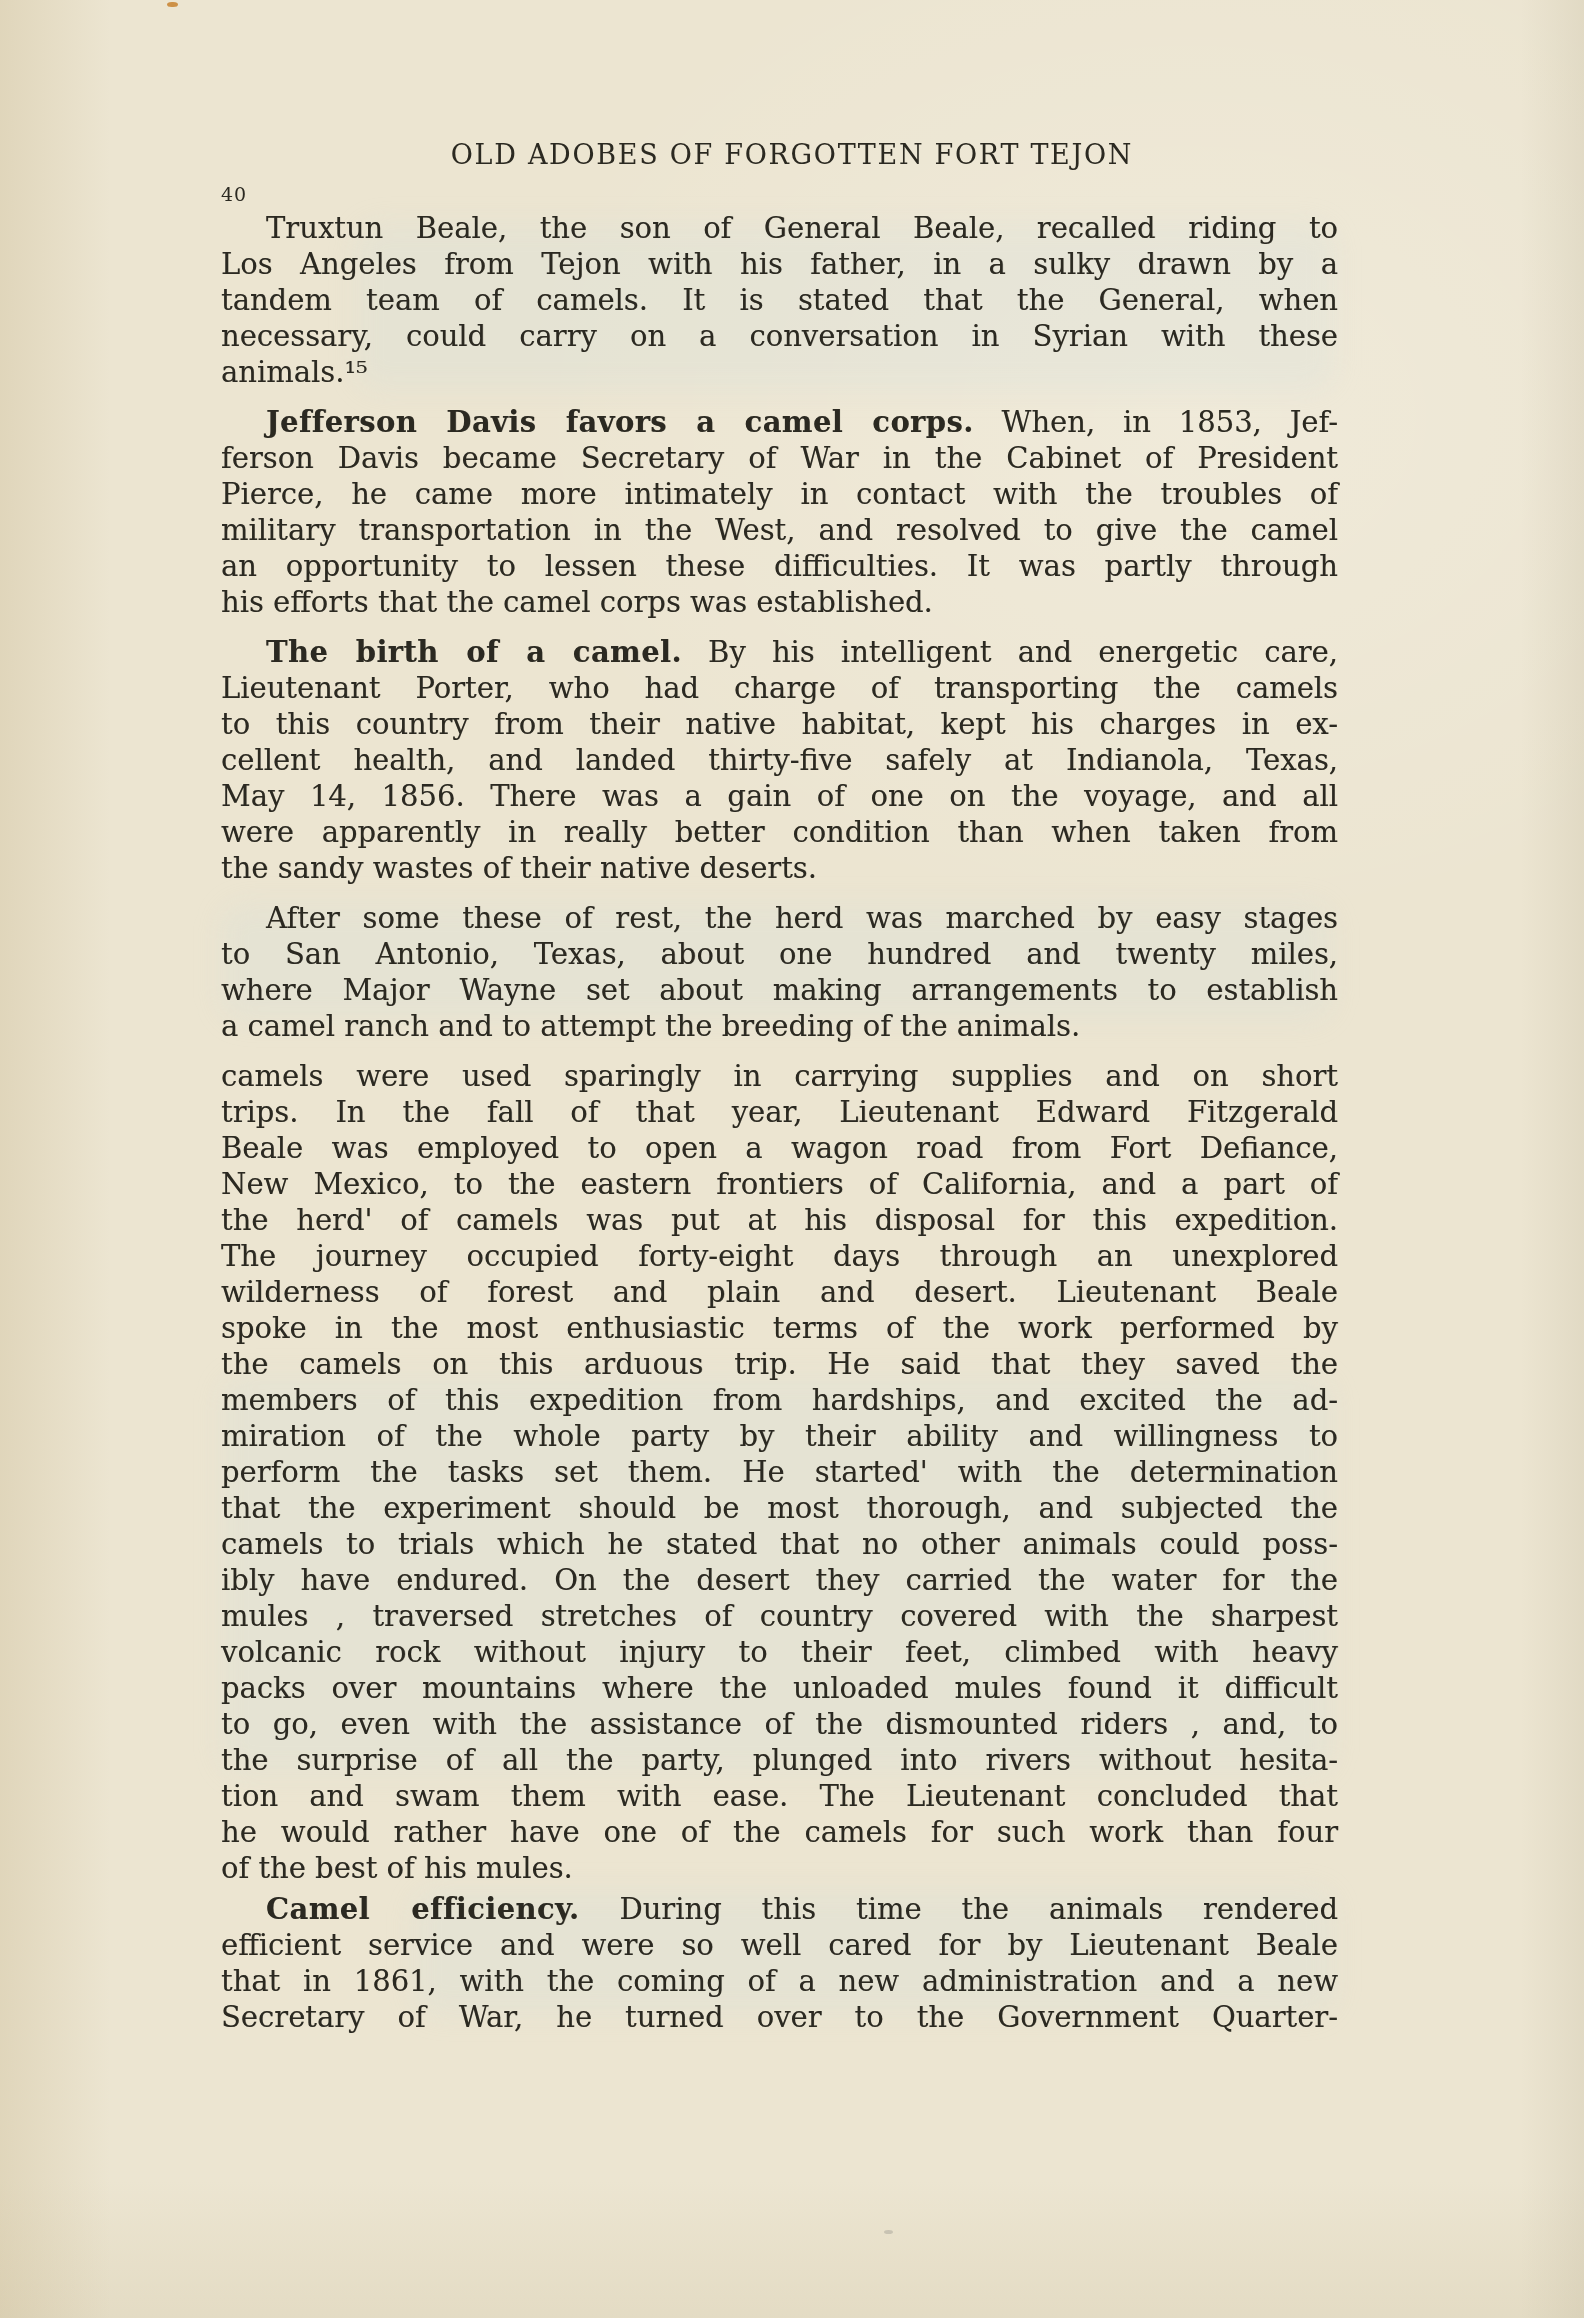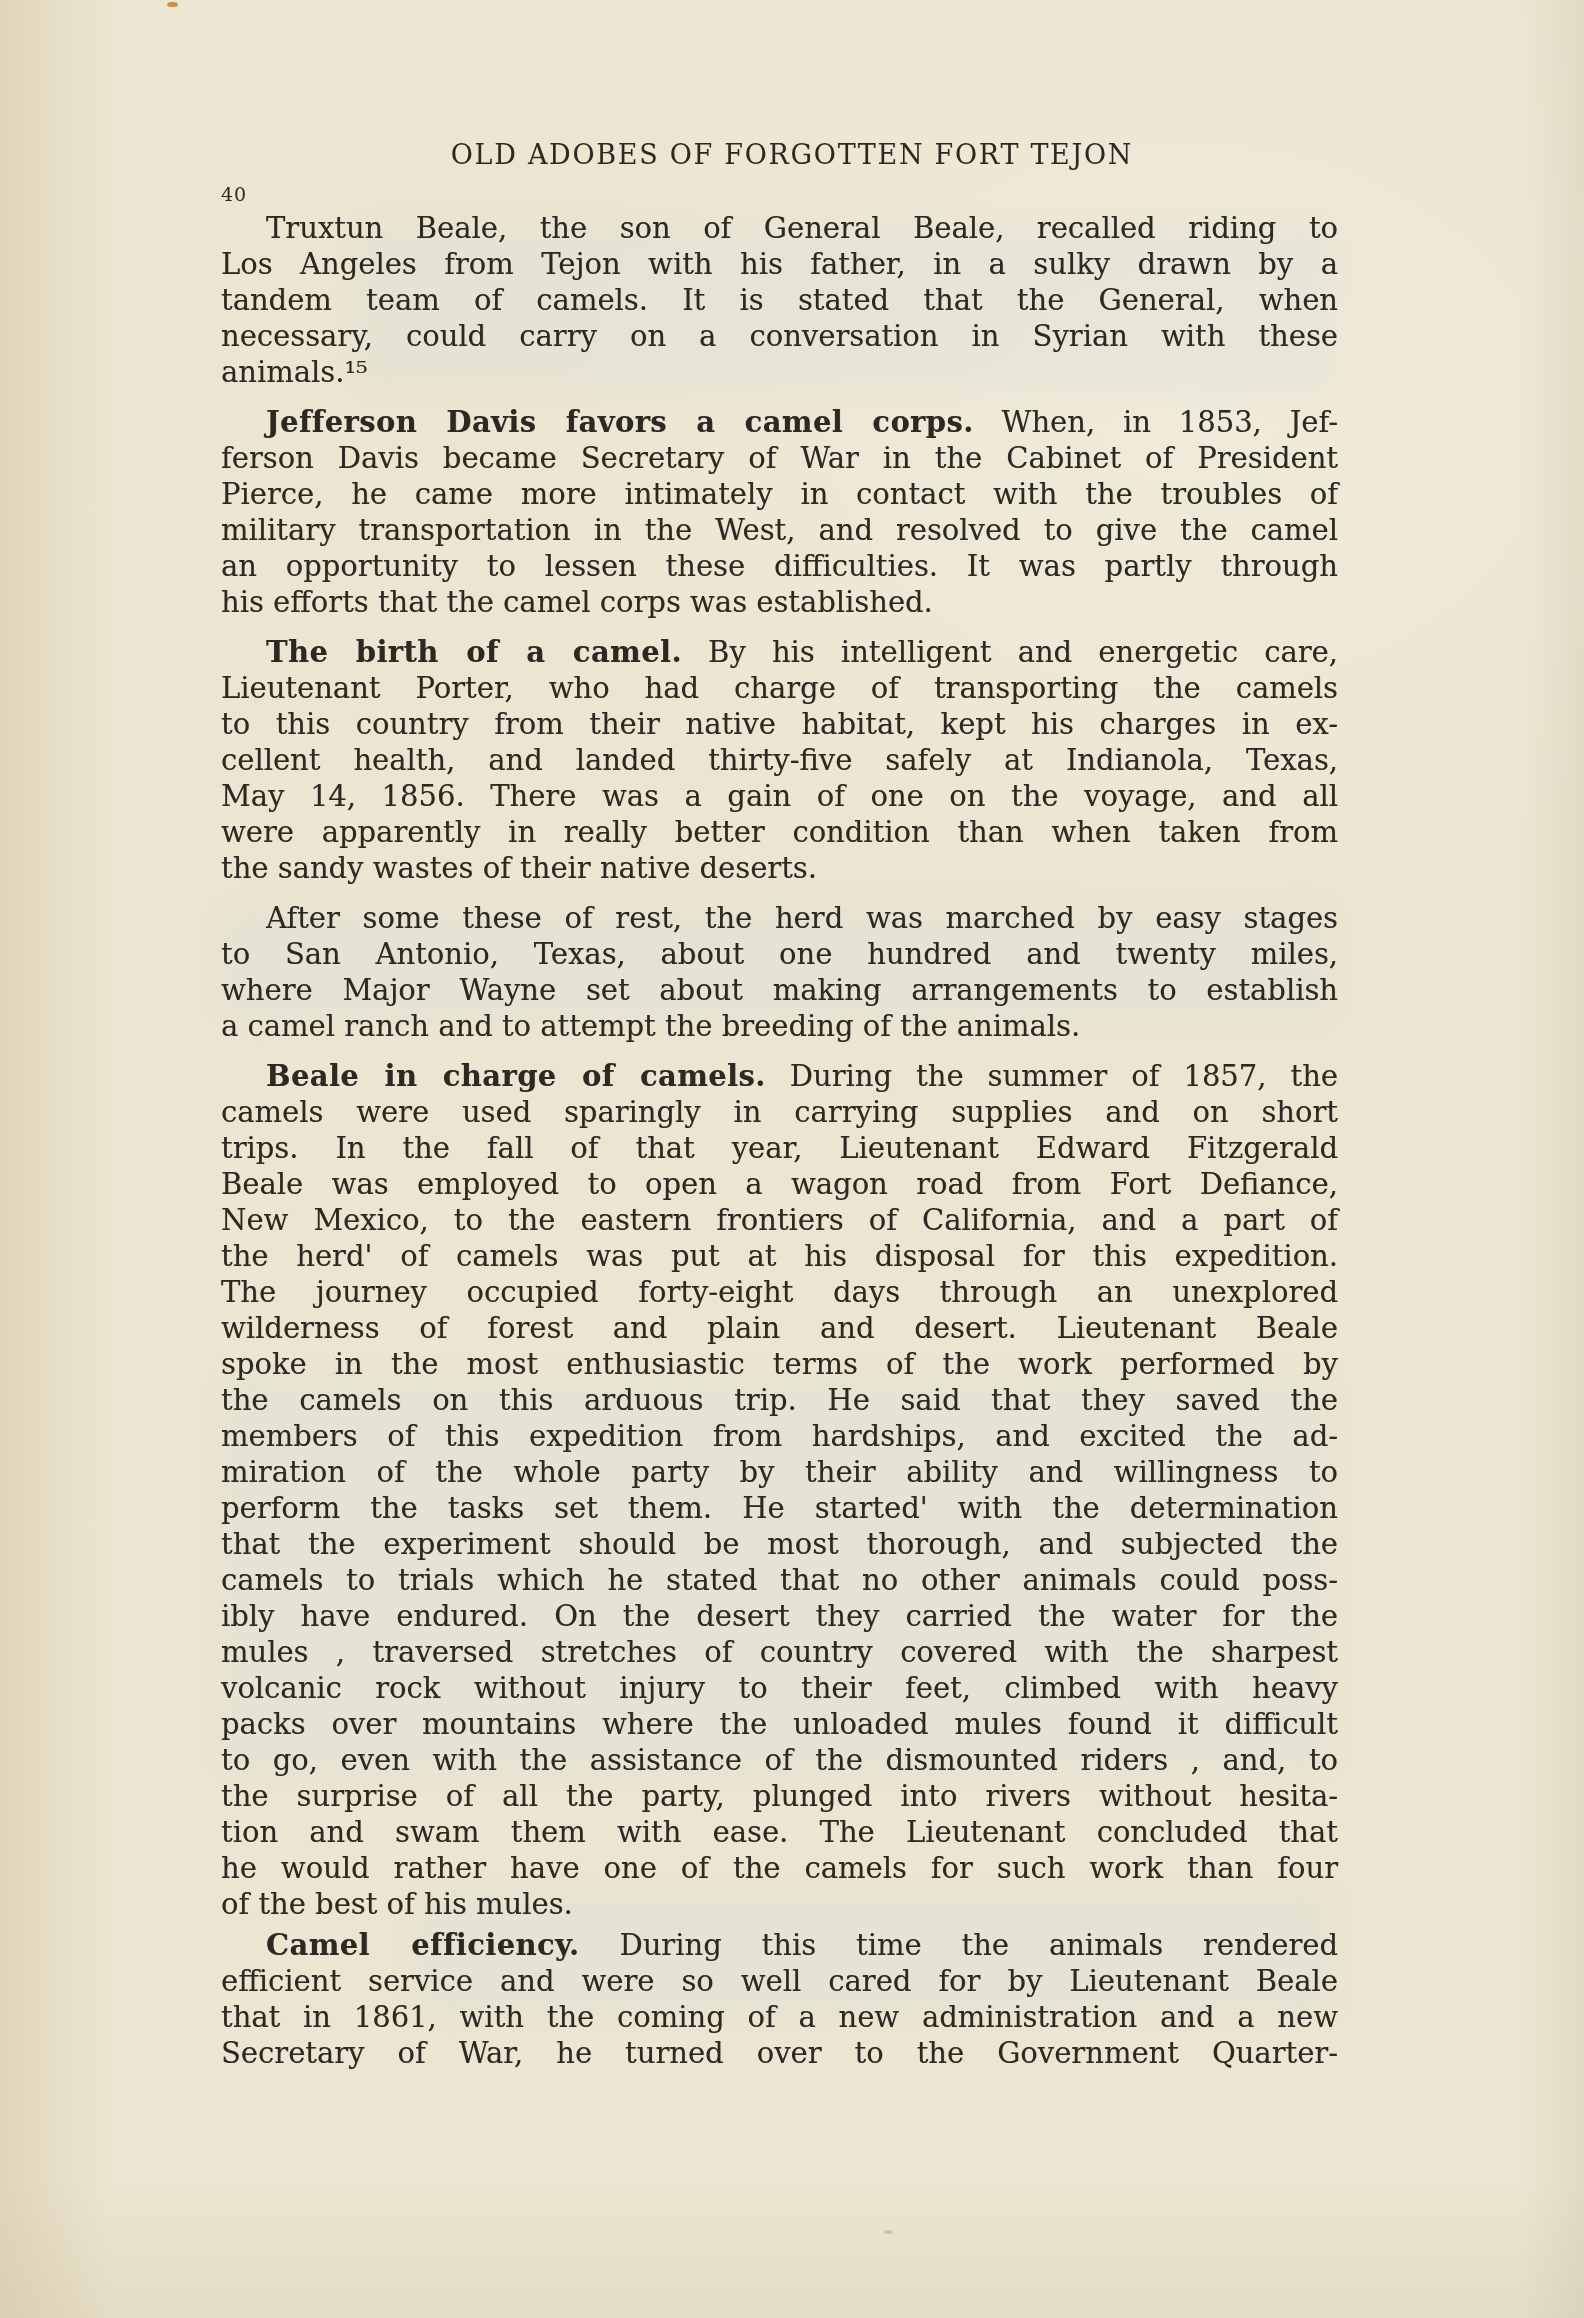--- a/index.html
+++ b/index.html
@@ -102,21 +102,20 @@
         <div class="line">were apparently in really better condition than when taken from</div>
         <div class="line end">the sandy wastes of their native deserts.</div>
       </div>
       <div class="para">
         <div class="line indent">After some these of rest, the herd was marched by easy stages</div>
         <div class="line">to San Antonio, Texas, about one hundred and twenty miles,</div>
         <div class="line">where Major Wayne set about making arrangements to establish</div>
         <div class="line end">a camel ranch and to attempt the breeding of the animals.</div>
       </div>
       <div class="para">
-        <div class="line indent"><b>Beale in charge of camels.</b> During the summer of 1857, the</div>
         <div class="line">camels were used sparingly in carrying supplies and on short</div>
         <div class="line">trips. In the fall of that year, Lieutenant Edward Fitzgerald</div>
         <div class="line">Beale was employed to open a wagon road from Fort Defiance,</div>
         <div class="line">New Mexico, to the eastern frontiers of California, and a part of</div>
         <div class="line">the herd' of camels was put at his disposal for this expedition.</div>
         <div class="line">The journey occupied forty-eight days through an unexplored</div>
         <div class="line">wilderness of forest and plain and desert. Lieutenant Beale</div>
         <div class="line">spoke in the most enthusiastic terms of the work performed by</div>
         <div class="line">the camels on this arduous trip. He said that they saved the</div>
         <div class="line">members of this expedition from hardships, and excited the ad-</div>

